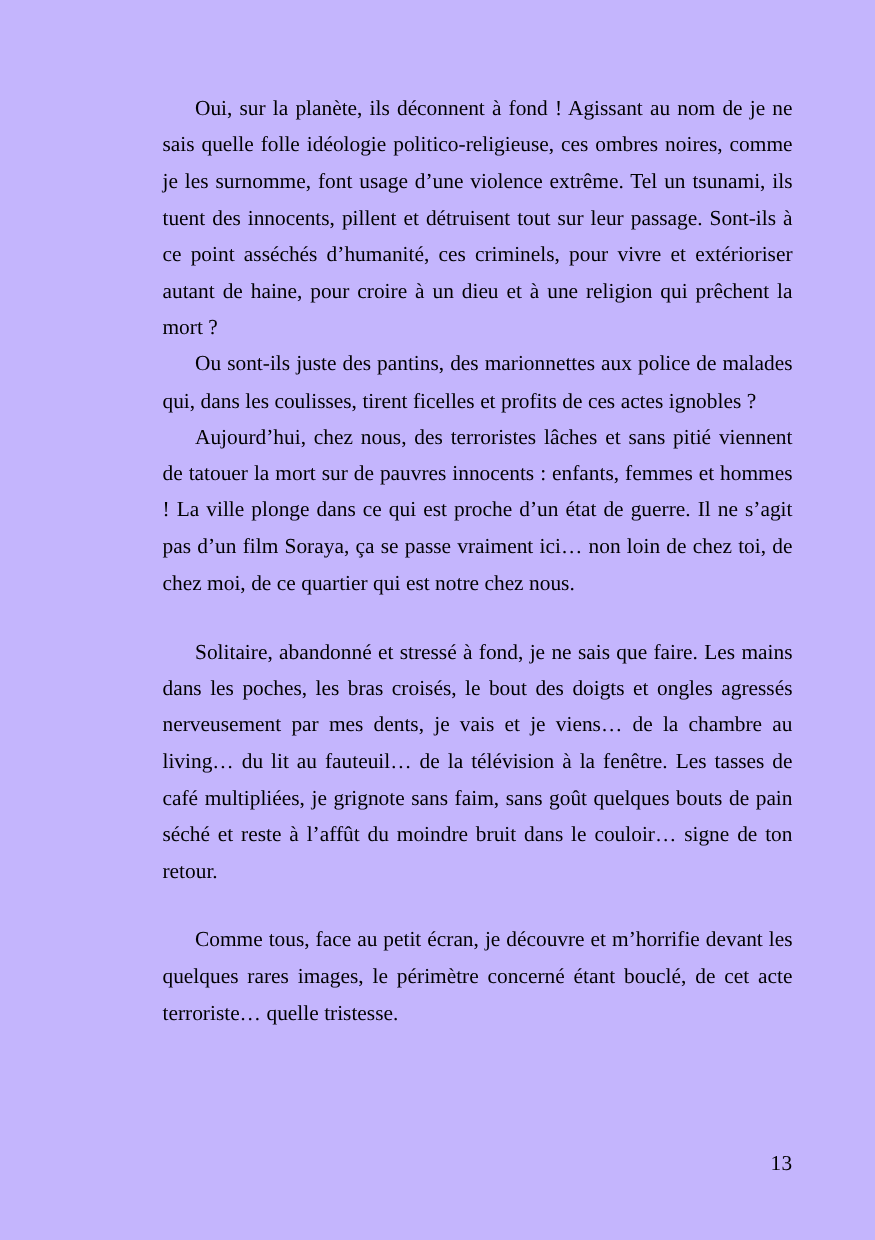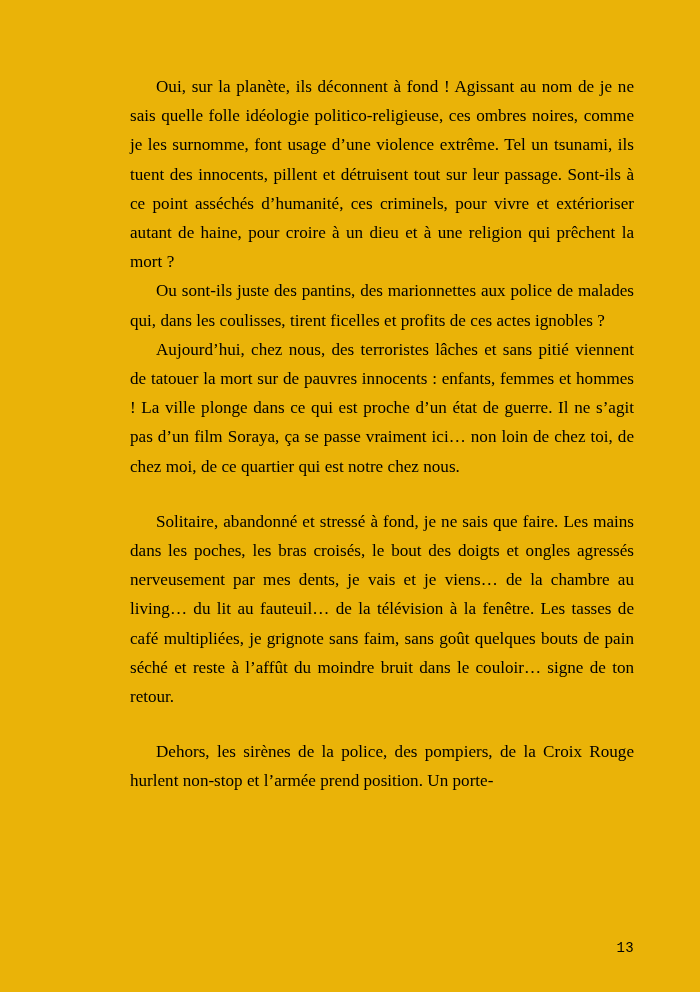--- a/index.html
+++ b/index.html
@@ -13,21 +13,21 @@
     background: #ffffff;
     font-family: "Liberation Serif", "DejaVu Serif", serif;
     color: #000000;
     -webkit-font-smoothing: antialiased;
   }
   .page {
     position: relative;
     width: 700px;
     height: 992px;
     box-sizing: border-box;
-    background: #eab308;
+    background: #c4b5fd;
     overflow: hidden;
   }
   .text-column {
     position: absolute;
     left: 130px;
     top: 72px;
     width: 504px;
   }
   .para-block {
     margin: 0 0 26px 0;
@@ -42,45 +42,44 @@
     font-size: 17.1px;
     line-height: 29.2px;
     text-indent: 26px;
     hyphens: none;
     -webkit-hyphens: none;
     word-spacing: 0.1px;
   }
   .folio {
     position: absolute;
     right: 66px;
-    bottom: 37px;
-    font-size: 14px;
+    bottom: 53px;
+    font-size: 17px;
     line-height: 1;
     letter-spacing: 0.3px;
-    font-family: Liberation Mono, monospace;
   }
 </style>
 </head>
 <body>
 
 <div class="page">
 
   <div class="text-column">
 
     <div class="para-block">
       <p class="para">Oui, sur la planète, ils déconnent à fond ! Agissant au nom de je ne sais quelle folle idéologie politico-religieuse, ces ombres noires, comme je les surnomme, font usage d’une violence extrême. Tel un tsunami, ils tuent des innocents, pillent et détruisent tout sur leur passage. Sont-ils à ce point asséchés d’humanité, ces criminels, pour vivre et extérioriser autant de haine, pour croire à un dieu et à une religion qui prêchent la mort ?</p>
       <p class="para">Ou sont-ils juste des pantins, des marionnettes aux police de malades qui, dans les coulisses, tirent ficelles et profits de ces actes ignobles ?</p>
       <p class="para">Aujourd’hui, chez nous, des terroristes lâches et sans pitié viennent de tatouer la mort sur de pauvres innocents : enfants, femmes et hommes ! La ville plonge dans ce qui est proche d’un état de guerre. Il ne s’agit pas d’un film Soraya, ça se passe vraiment ici… non loin de chez toi, de chez moi, de ce quartier qui est notre chez nous.</p>
     </div>
 
     <div class="para-block">
       <p class="para">Solitaire, abandonné et stressé à fond, je ne sais que faire. Les mains dans les poches, les bras croisés, le bout des doigts et ongles agressés nerveusement par mes dents, je vais et je viens… de la chambre au living… du lit au fauteuil… de la télévision à la fenêtre. Les tasses de café multipliées, je grignote sans faim, sans goût quelques bouts de pain séché et reste à l’affût du moindre bruit dans le couloir… signe de ton retour.</p>
     </div>
 
     <div class="para-block">
-      <p class="para">Dehors, les sirènes de la police, des pompiers, de la Croix Rouge hurlent non-stop et l’armée prend position. Un porte-</p>
+      <p class="para">Comme tous, face au petit écran, je découvre et m’horrifie devant les quelques rares images, le périmètre concerné étant bouclé, de cet acte terroriste… quelle tristesse.</p>
     </div>
 
   </div>
 
   <div class="folio">13</div>
 
 </div>
 
 </body></html>

